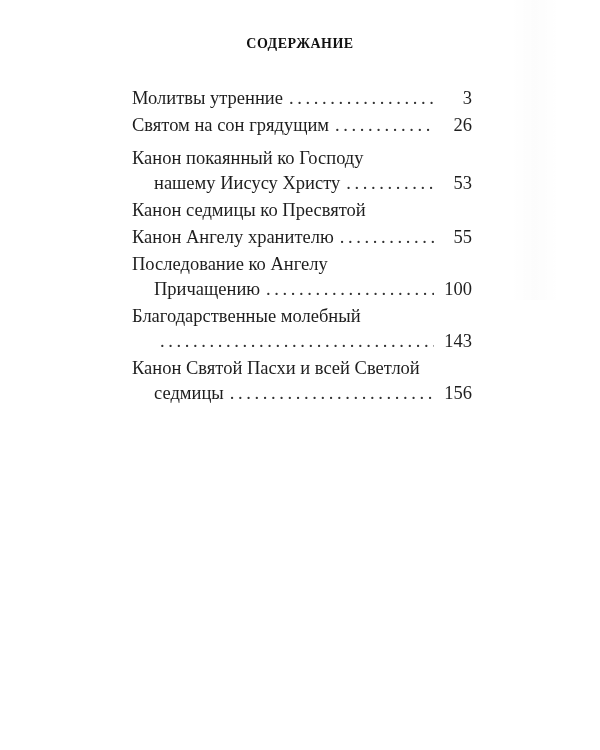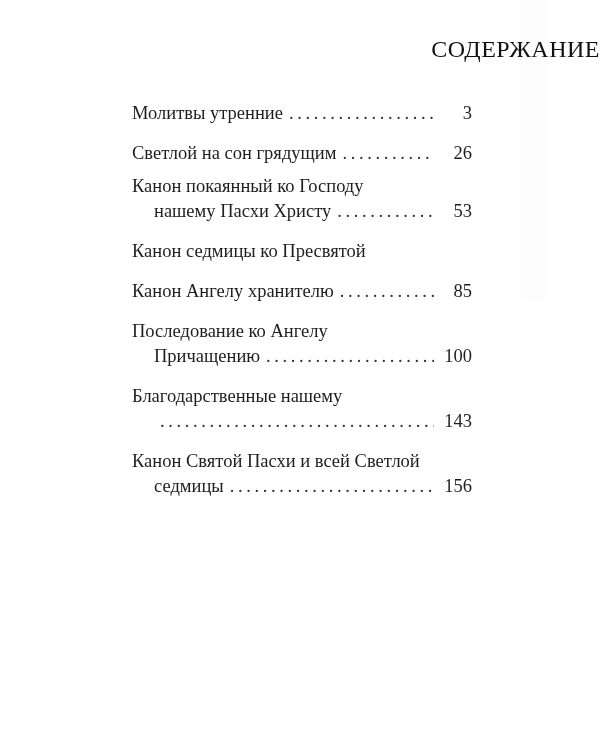--- a/index.html
+++ b/index.html
@@ -21,37 +21,36 @@
       top: 0;
       width: 50px;
       height: 300px;
       background: linear-gradient(to right, rgba(0,0,0,0), rgba(0,0,0,0.012), rgba(0,0,0,0));
     }
     .title {
       position: absolute;
       top: 36px;
       left: 0;
       width: 600px;
-      text-align: right;
-      font-weight: normal;
-      font-size: 24px;
+      text-align: center;
+      font-weight: bold;
+      font-size: 14px;
       letter-spacing: 0.5px;
       color: #111;
     }
     .toc {
       position: absolute;
       left: 132px;
       top: 86px;
       width: 340px;
       font-size: 18.5px;
       line-height: 25px;
     }
     .entry {
       margin-bottom: 2px;
-      margin-top: 15px;
     }
     .entry.gap {
       margin-top: 8px;
       font-family: Liberation Serif, serif;
     }
     .line {
       display: flex;
       align-items: baseline;
       white-space: nowrap;
     }
@@ -91,65 +90,65 @@
   <div class="entry">
     <div class="line">
       <span class="label">Молитвы утренние</span>
       <span class="dots"></span>
       <span class="page">3</span>
     </div>
   </div>
 
   <div class="entry">
     <div class="line">
-      <span class="label">Светлой на сон грядущим</span>
+      <span class="label">Святом на сон грядущим</span>
       <span class="dots"></span>
       <span class="page">26</span>
     </div>
   </div>
 
   <div class="entry gap">
     <div class="line">
       <span class="label">Канон покаянный ко Господу</span>
     </div>
     <div class="line cont">
-      <span class="label">нашему Пасхи Христу</span>
+      <span class="label">нашему Иисусу Христу</span>
       <span class="dots"></span>
       <span class="page">53</span>
     </div>
   </div>
 
   <div class="entry">
     <div class="line">
       <span class="label">Канон седмицы ко Пресвятой</span>
     </div>
   </div>
 
   <div class="entry">
     <div class="line">
       <span class="label">Канон Ангелу хранителю</span>
       <span class="dots"></span>
-      <span class="page">85</span>
+      <span class="page">55</span>
     </div>
   </div>
 
   <div class="entry">
     <div class="line">
       <span class="label">Последование ко Ангелу</span>
     </div>
     <div class="line cont">
       <span class="label">Причащению</span>
       <span class="dots"></span>
       <span class="page">100</span>
     </div>
   </div>
 
   <div class="entry">
     <div class="line">
-      <span class="label">Благодарственные нашему</span>
+      <span class="label">Благодарственные молебный</span>
     </div>
     <div class="line cont">
       <span class="dots"></span>
       <span class="page">143</span>
     </div>
   </div>
 
   <div class="entry">
     <div class="line">
       <span class="label">Канон Святой Пасхи и всей Светлой</span>

